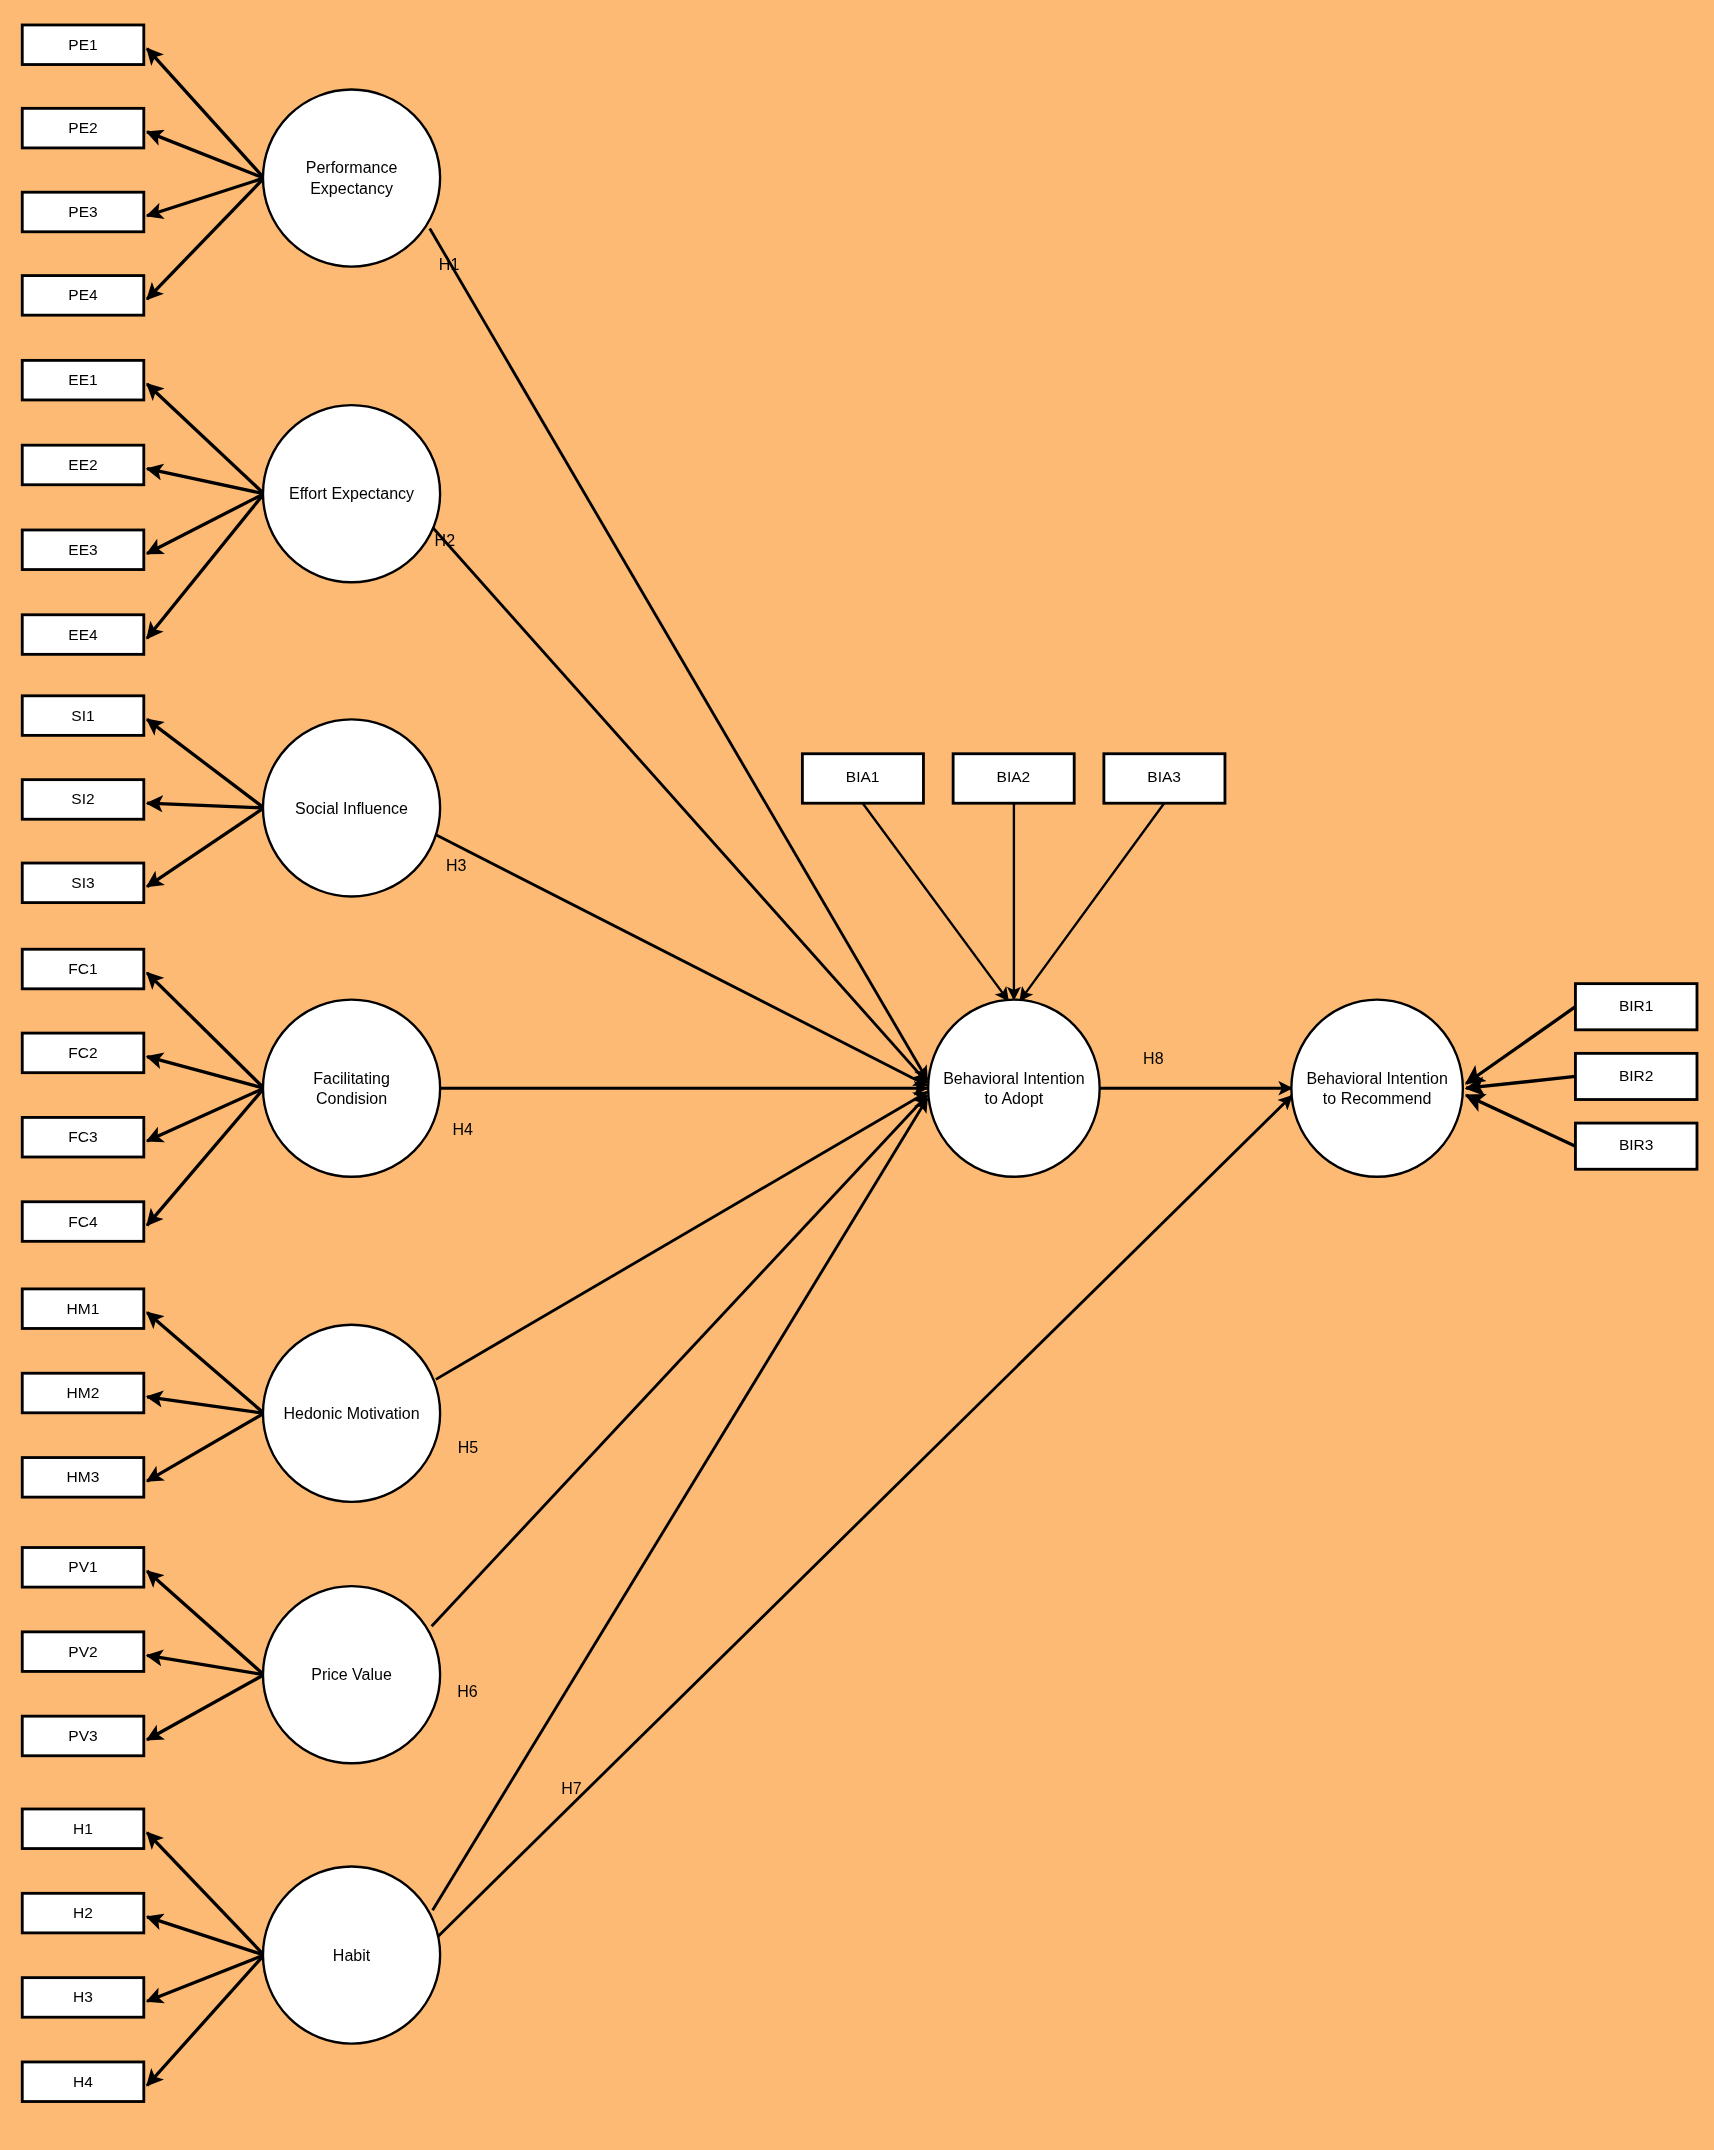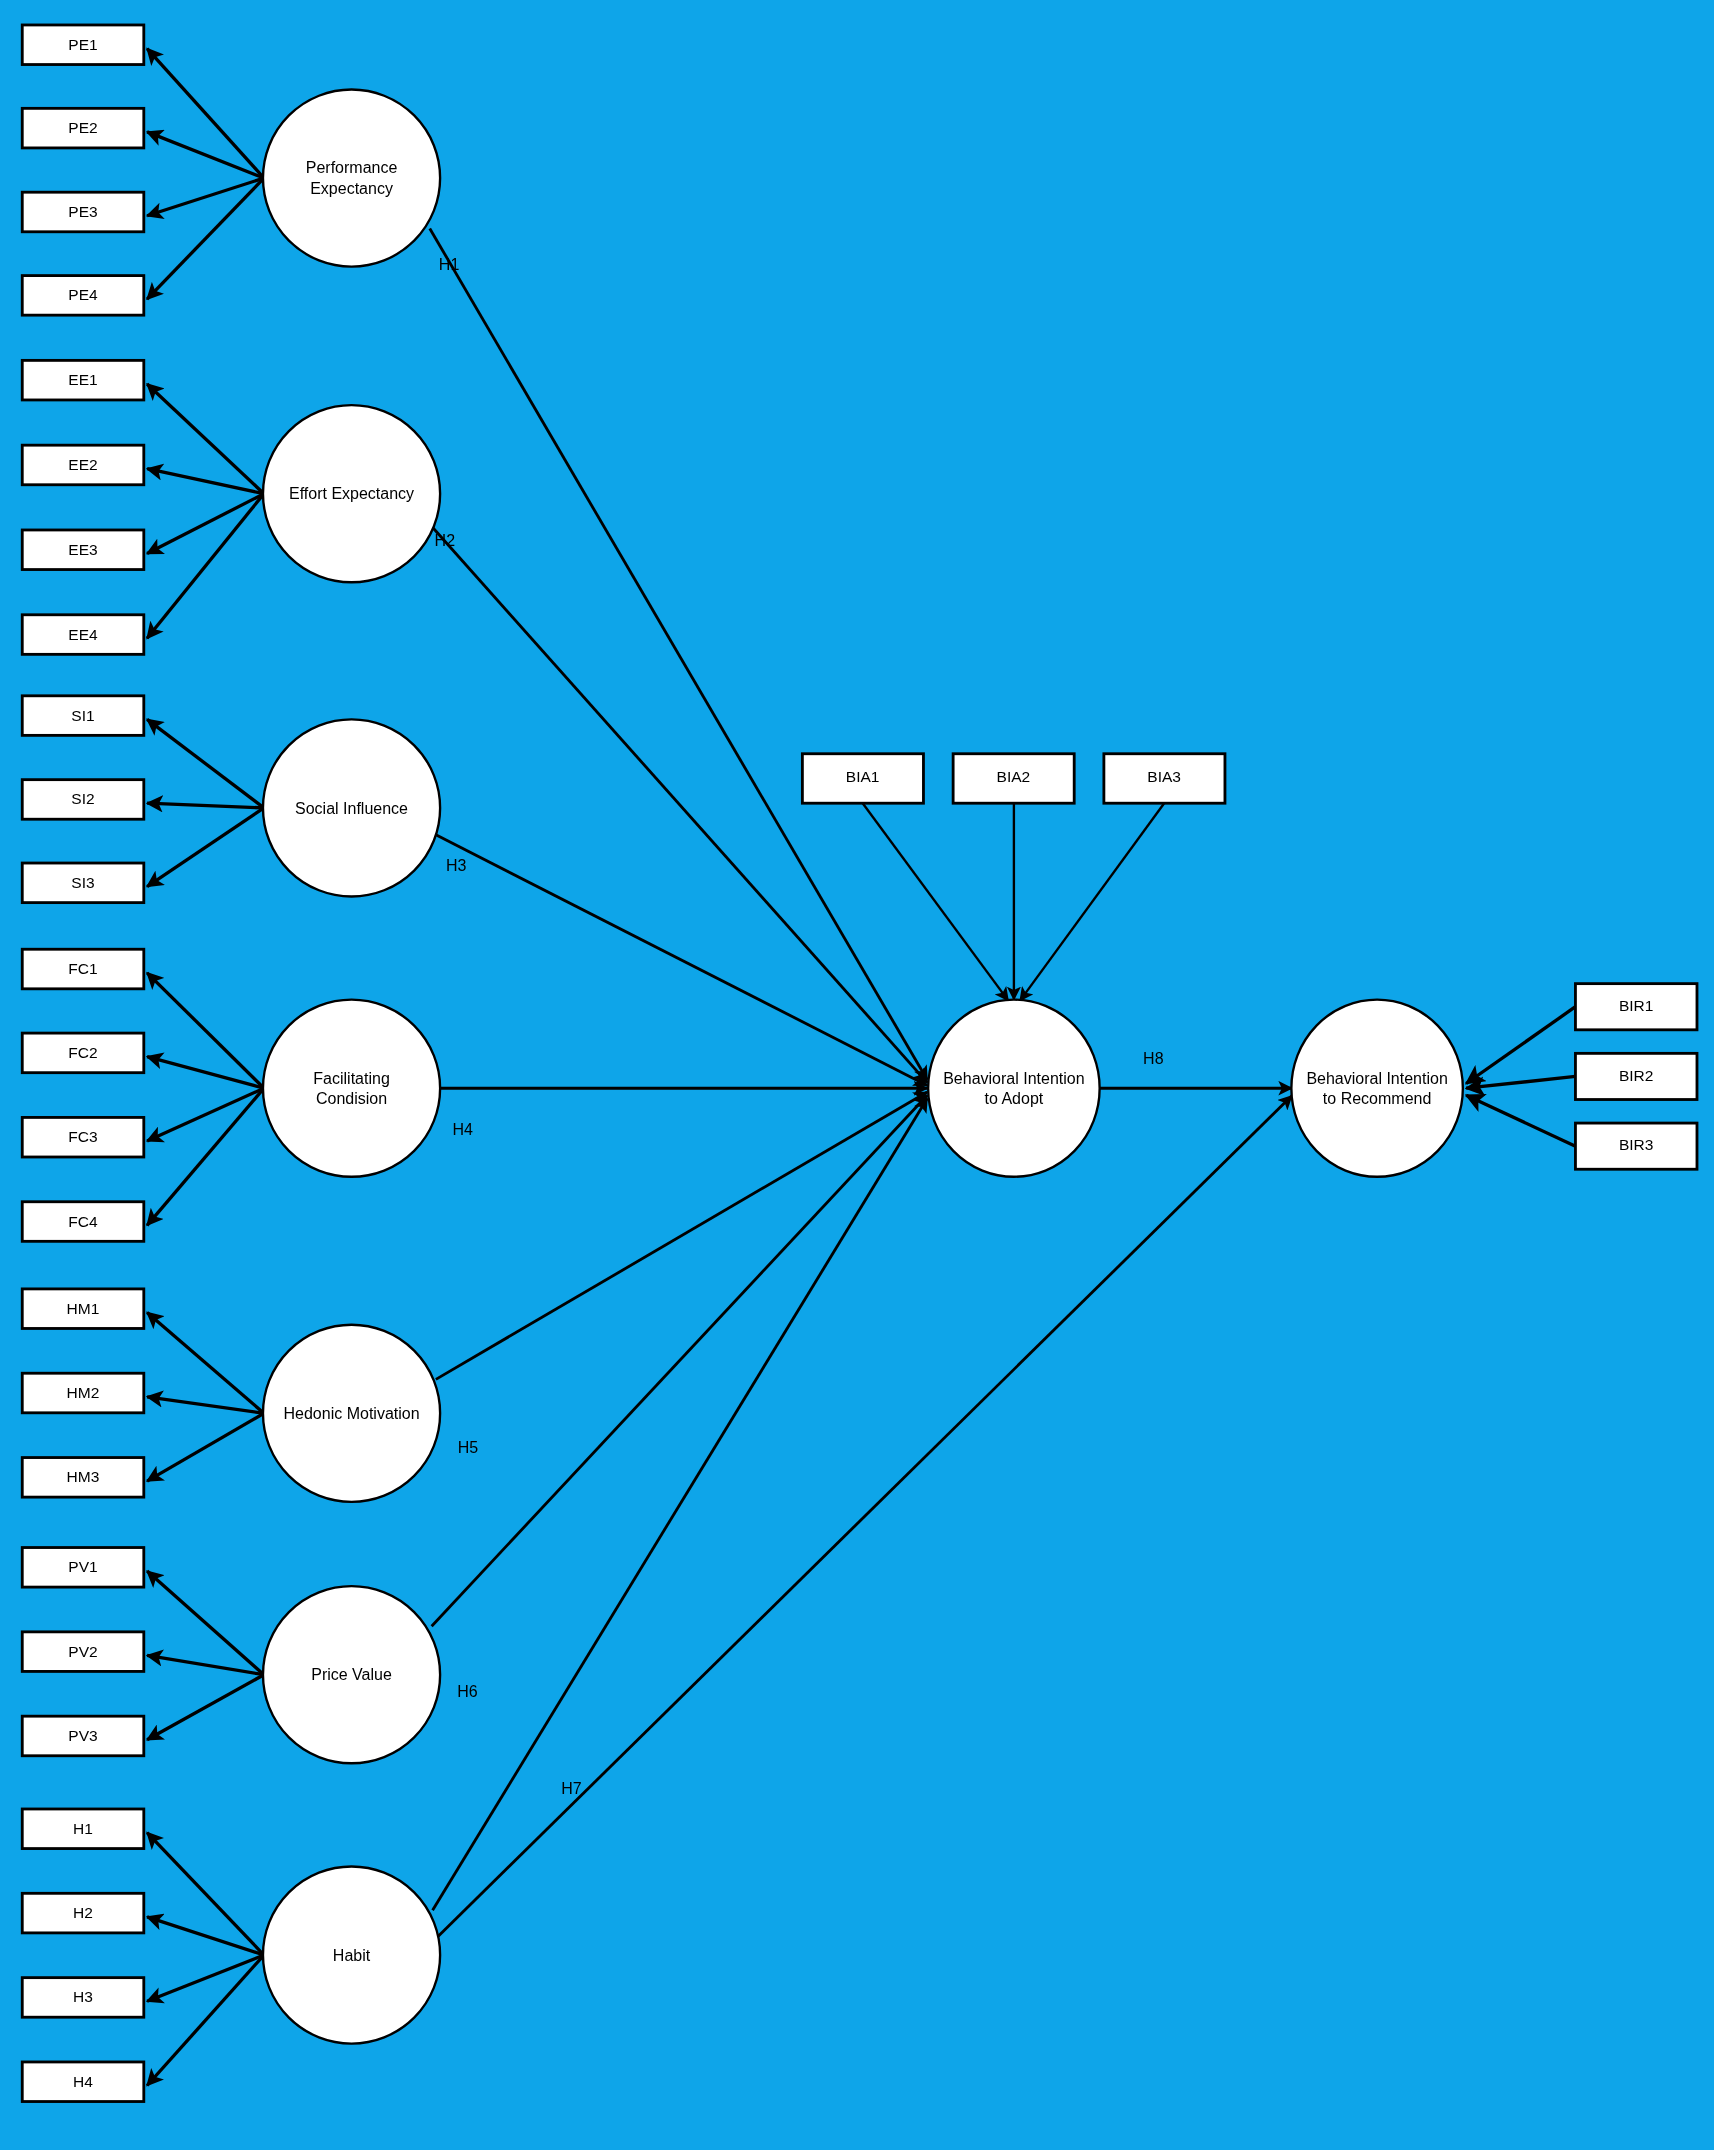--- a/index.html
+++ b/index.html
@@ -8,21 +8,21 @@
     padding: 0;
     background: #ffffff;
   }
   body {
     font-family: "Liberation Sans", sans-serif;
   }
   #diagram-root {
     position: relative;
     width: 1715px;
     height: 2151px;
-    background: #0ea5e9;
+    background: #fdba74;
     overflow: hidden;
   }
   svg#model-svg {
     display: block;
     width: 1715px;
     height: 2151px;
   }
   .indicator-box {
     fill: #ffffff;
     stroke: #000000;

